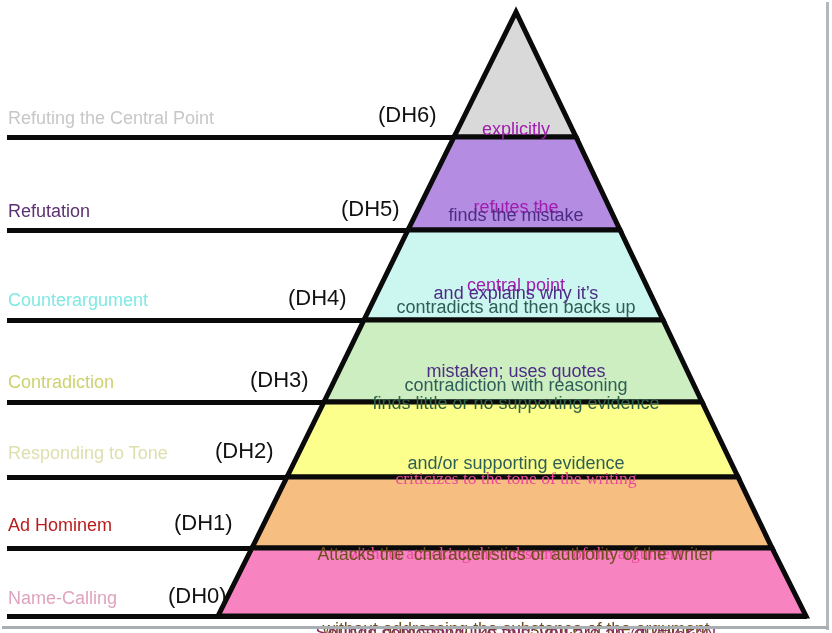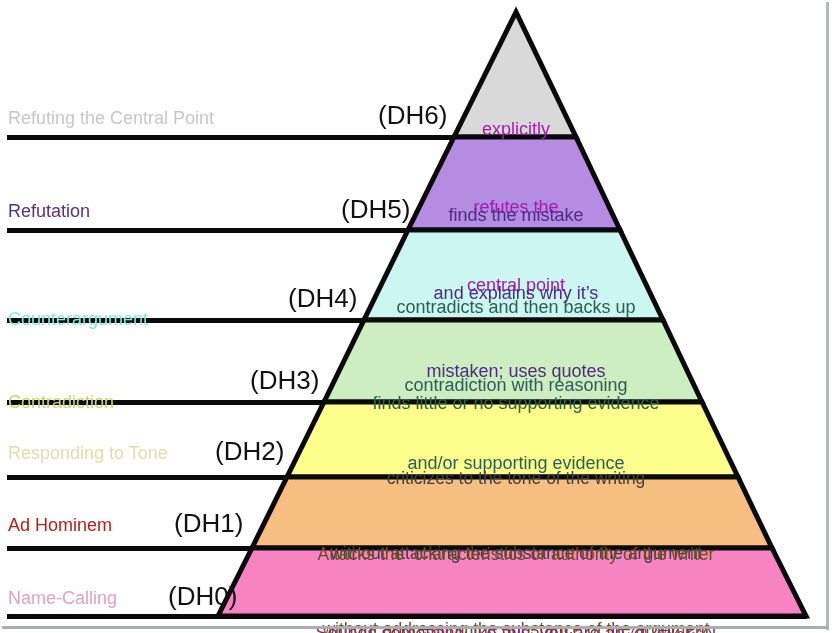--- a/index.html
+++ b/index.html
@@ -19,42 +19,42 @@
     background: #a9aeb3;
   }
   svg.pyramid { position: absolute; top: 0; left: 0; }
 
   .lvl-label {
     position: absolute; left: 8px;
     font-size: 18px; line-height: 28px; white-space: pre;
   }
   .lvl-code {
     position: absolute;
-    font-size: 26px; line-height: 30px; color: #111111; white-space: pre;
+    font-size: 22px; line-height: 30px; color: #111111; white-space: pre;
   }
   .lvl-desc {
     position: absolute; text-align: center;
     font-size: 18px; line-height: 26px; white-space: pre;
   }
   .lvl-desc .desc-line { white-space: pre; }
 
   
   .lab0 { color: #c7c7c7; }  .des0 { color: #a21caf; }
   .lab1 { color: #5c3172; }  .des1 { color: #4c2c85; }
   .lab2 { color: #7fe9e2; }  .des2 { color: #2d5e57; }
   .lab3 { color: #cdd26d; }  .des3 { color: #2e6247; }
-  .lab4 { color: #dedfae; }  .des4 { color: #404040; }
+  .lab4 { color: #dedfae; }  .des4 { color: #ec4899; font-family: Liberation Serif, serif; }
   .lab5 { color: #b91c1c; }  .des5 { color: #6f4e1e; }
   .lab6 { color: #dfa3bd; }  .des6 { color: #8b2a61; }
 
   
   .lab-p0 { top: 104px; } .code-p0 { top: 100px; left: 378px; }
   .lab-p1 { top: 197px; } .code-p1 { top: 194px; left: 341px; }
-  .lab-p2 { top: 286px; margin-top: 19px; } .code-p2 { top: 283px; left: 288px; }
-  .lab-p3 { top: 368px; margin-top: 20px; } .code-p3 { top: 365px; left: 250px; }
+  .lab-p2 { top: 286px; } .code-p2 { top: 283px; left: 288px; }
+  .lab-p3 { top: 368px; } .code-p3 { top: 365px; left: 250px; }
   .lab-p4 { top: 439px; } .code-p4 { top: 436px; left: 215px; }
   .lab-p5 { top: 511px; } .code-p5 { top: 508px; left: 174px; }
   .lab-p6 { top: 584px; } .code-p6 { top: 581px; left: 140px; margin-left: 28px; }
 
   .desc-p0 { top: 64px;  left: 436px; width: 160px; }
   .desc-p1 { top: 150px; left: 376px; width: 280px; }
   .desc-p2 { top: 242px; left: 356px; width: 320px; }
   .desc-p3 { top: 338px; left: 326px; width: 380px; }
   .desc-p4 { top: 416px; left: 296px; width: 440px; line-height: 25px; font-size: 17.5px; }
   .desc-p5 { top: 492px; left: 266px; width: 500px; line-height: 25px; font-size: 17.5px; }

